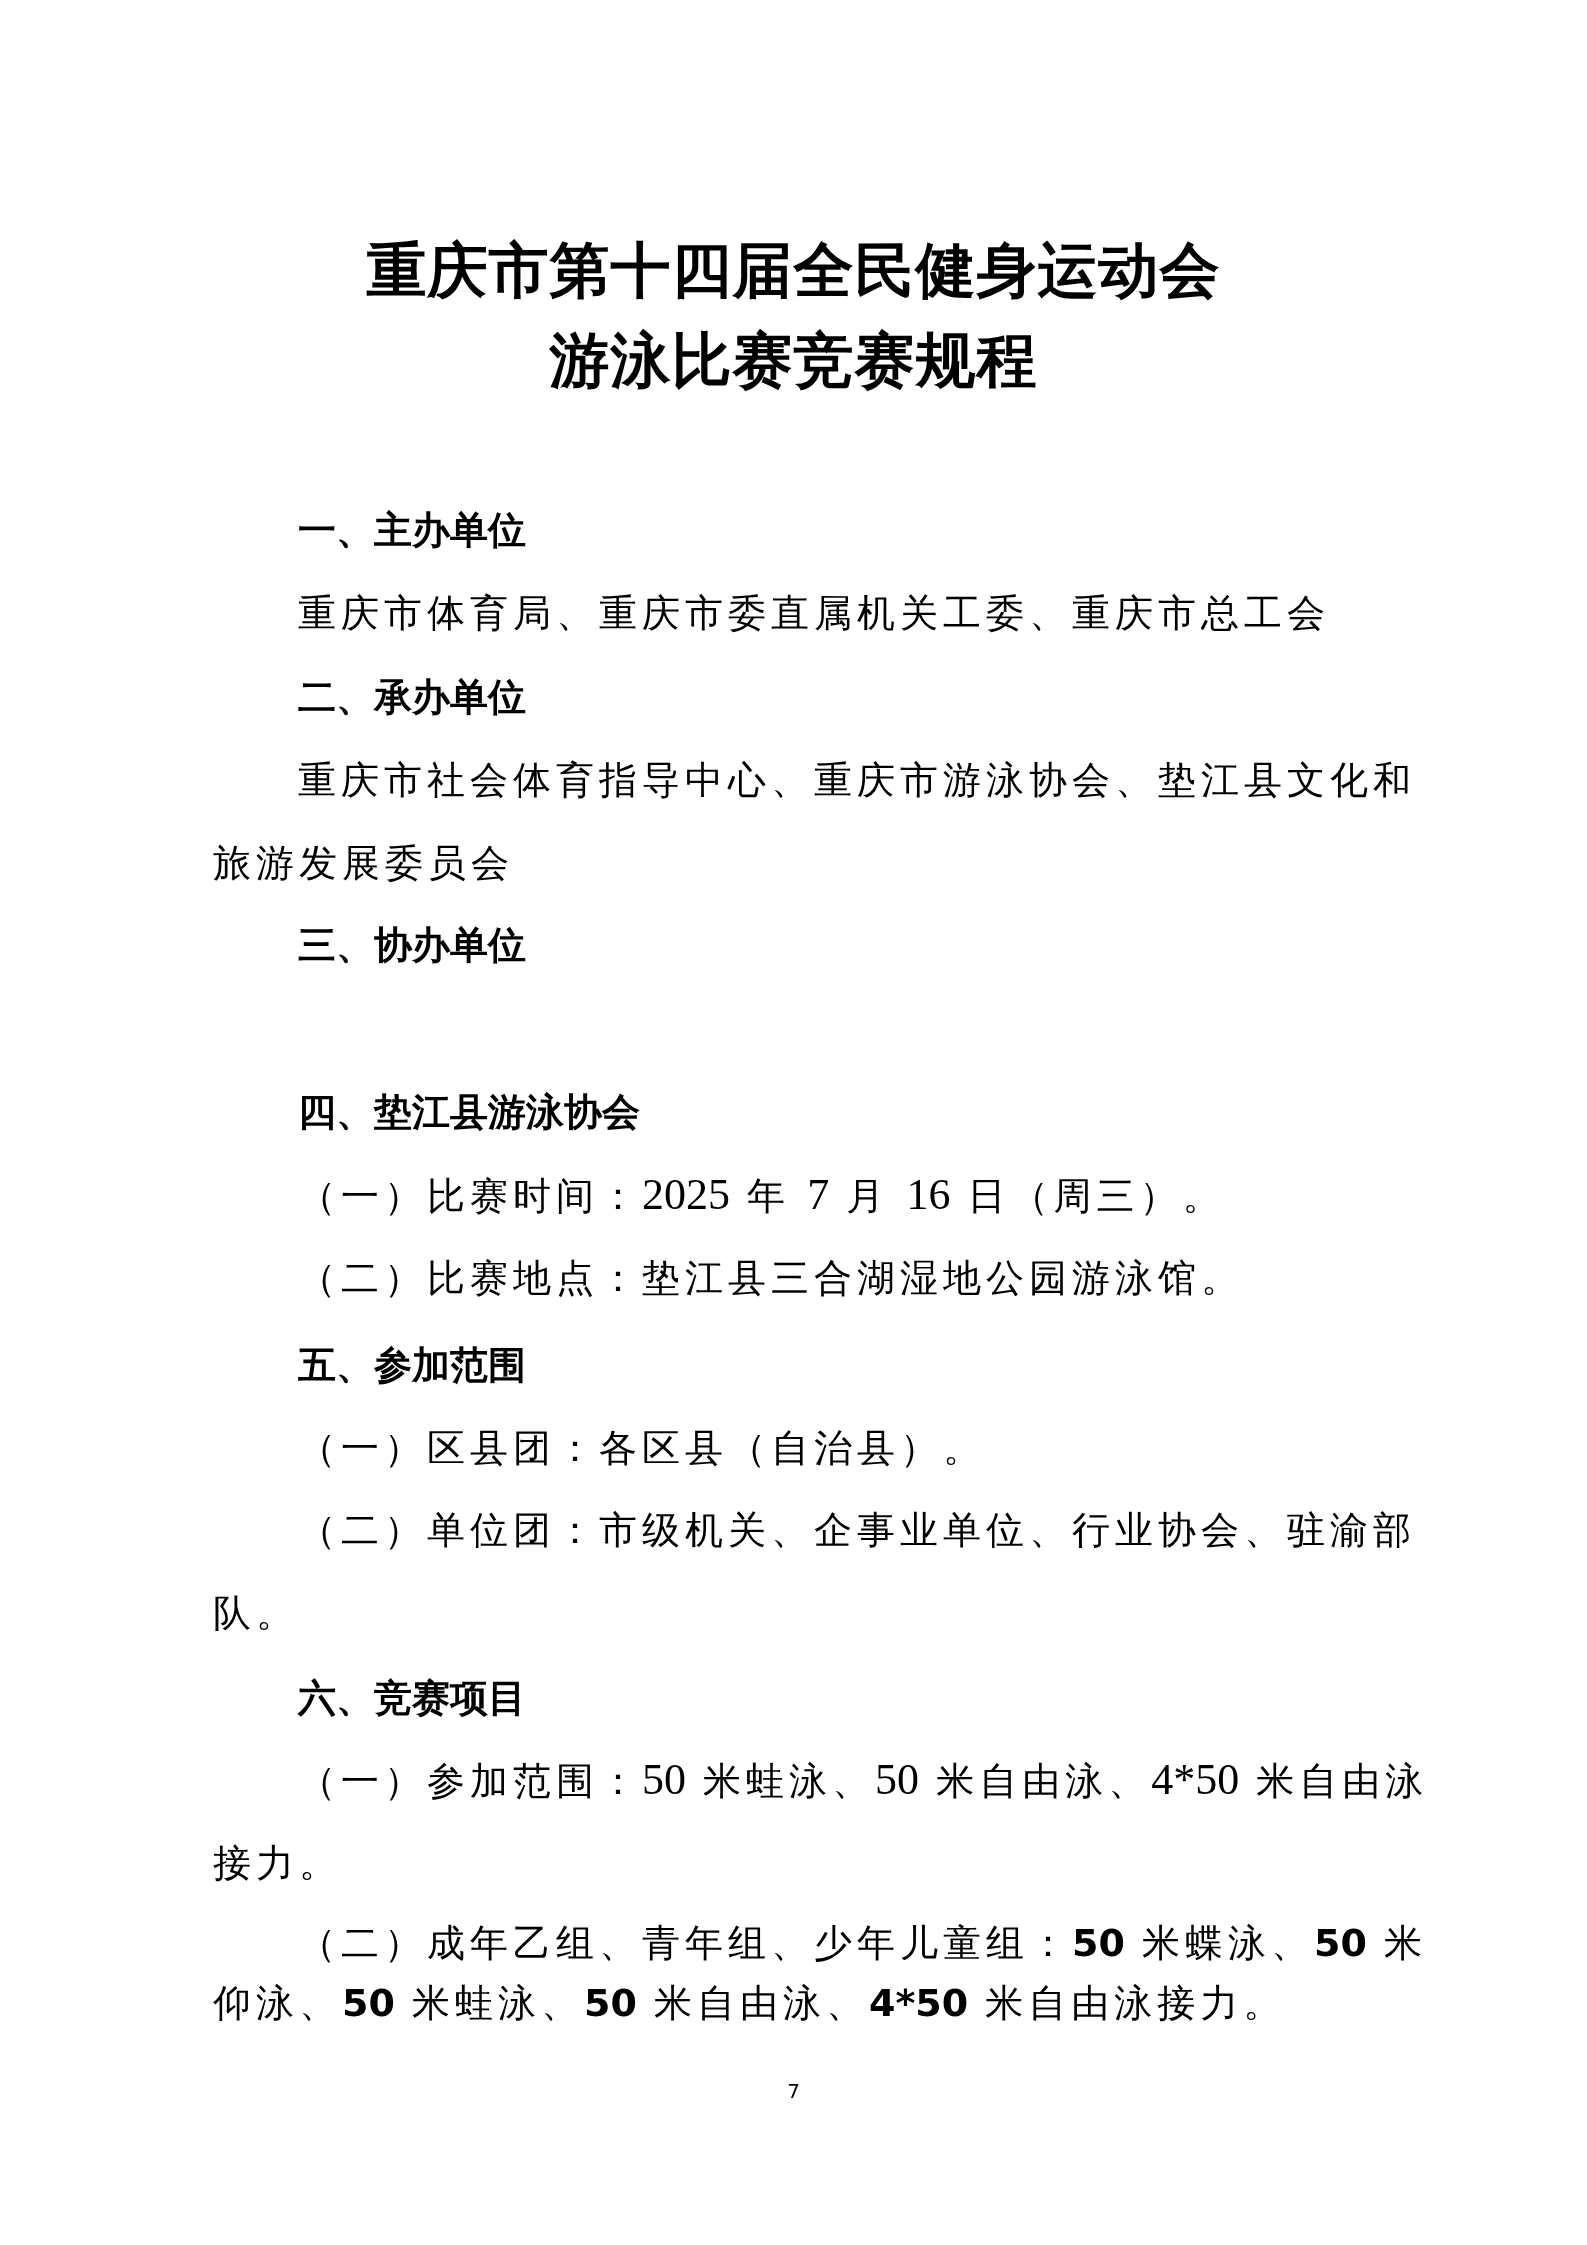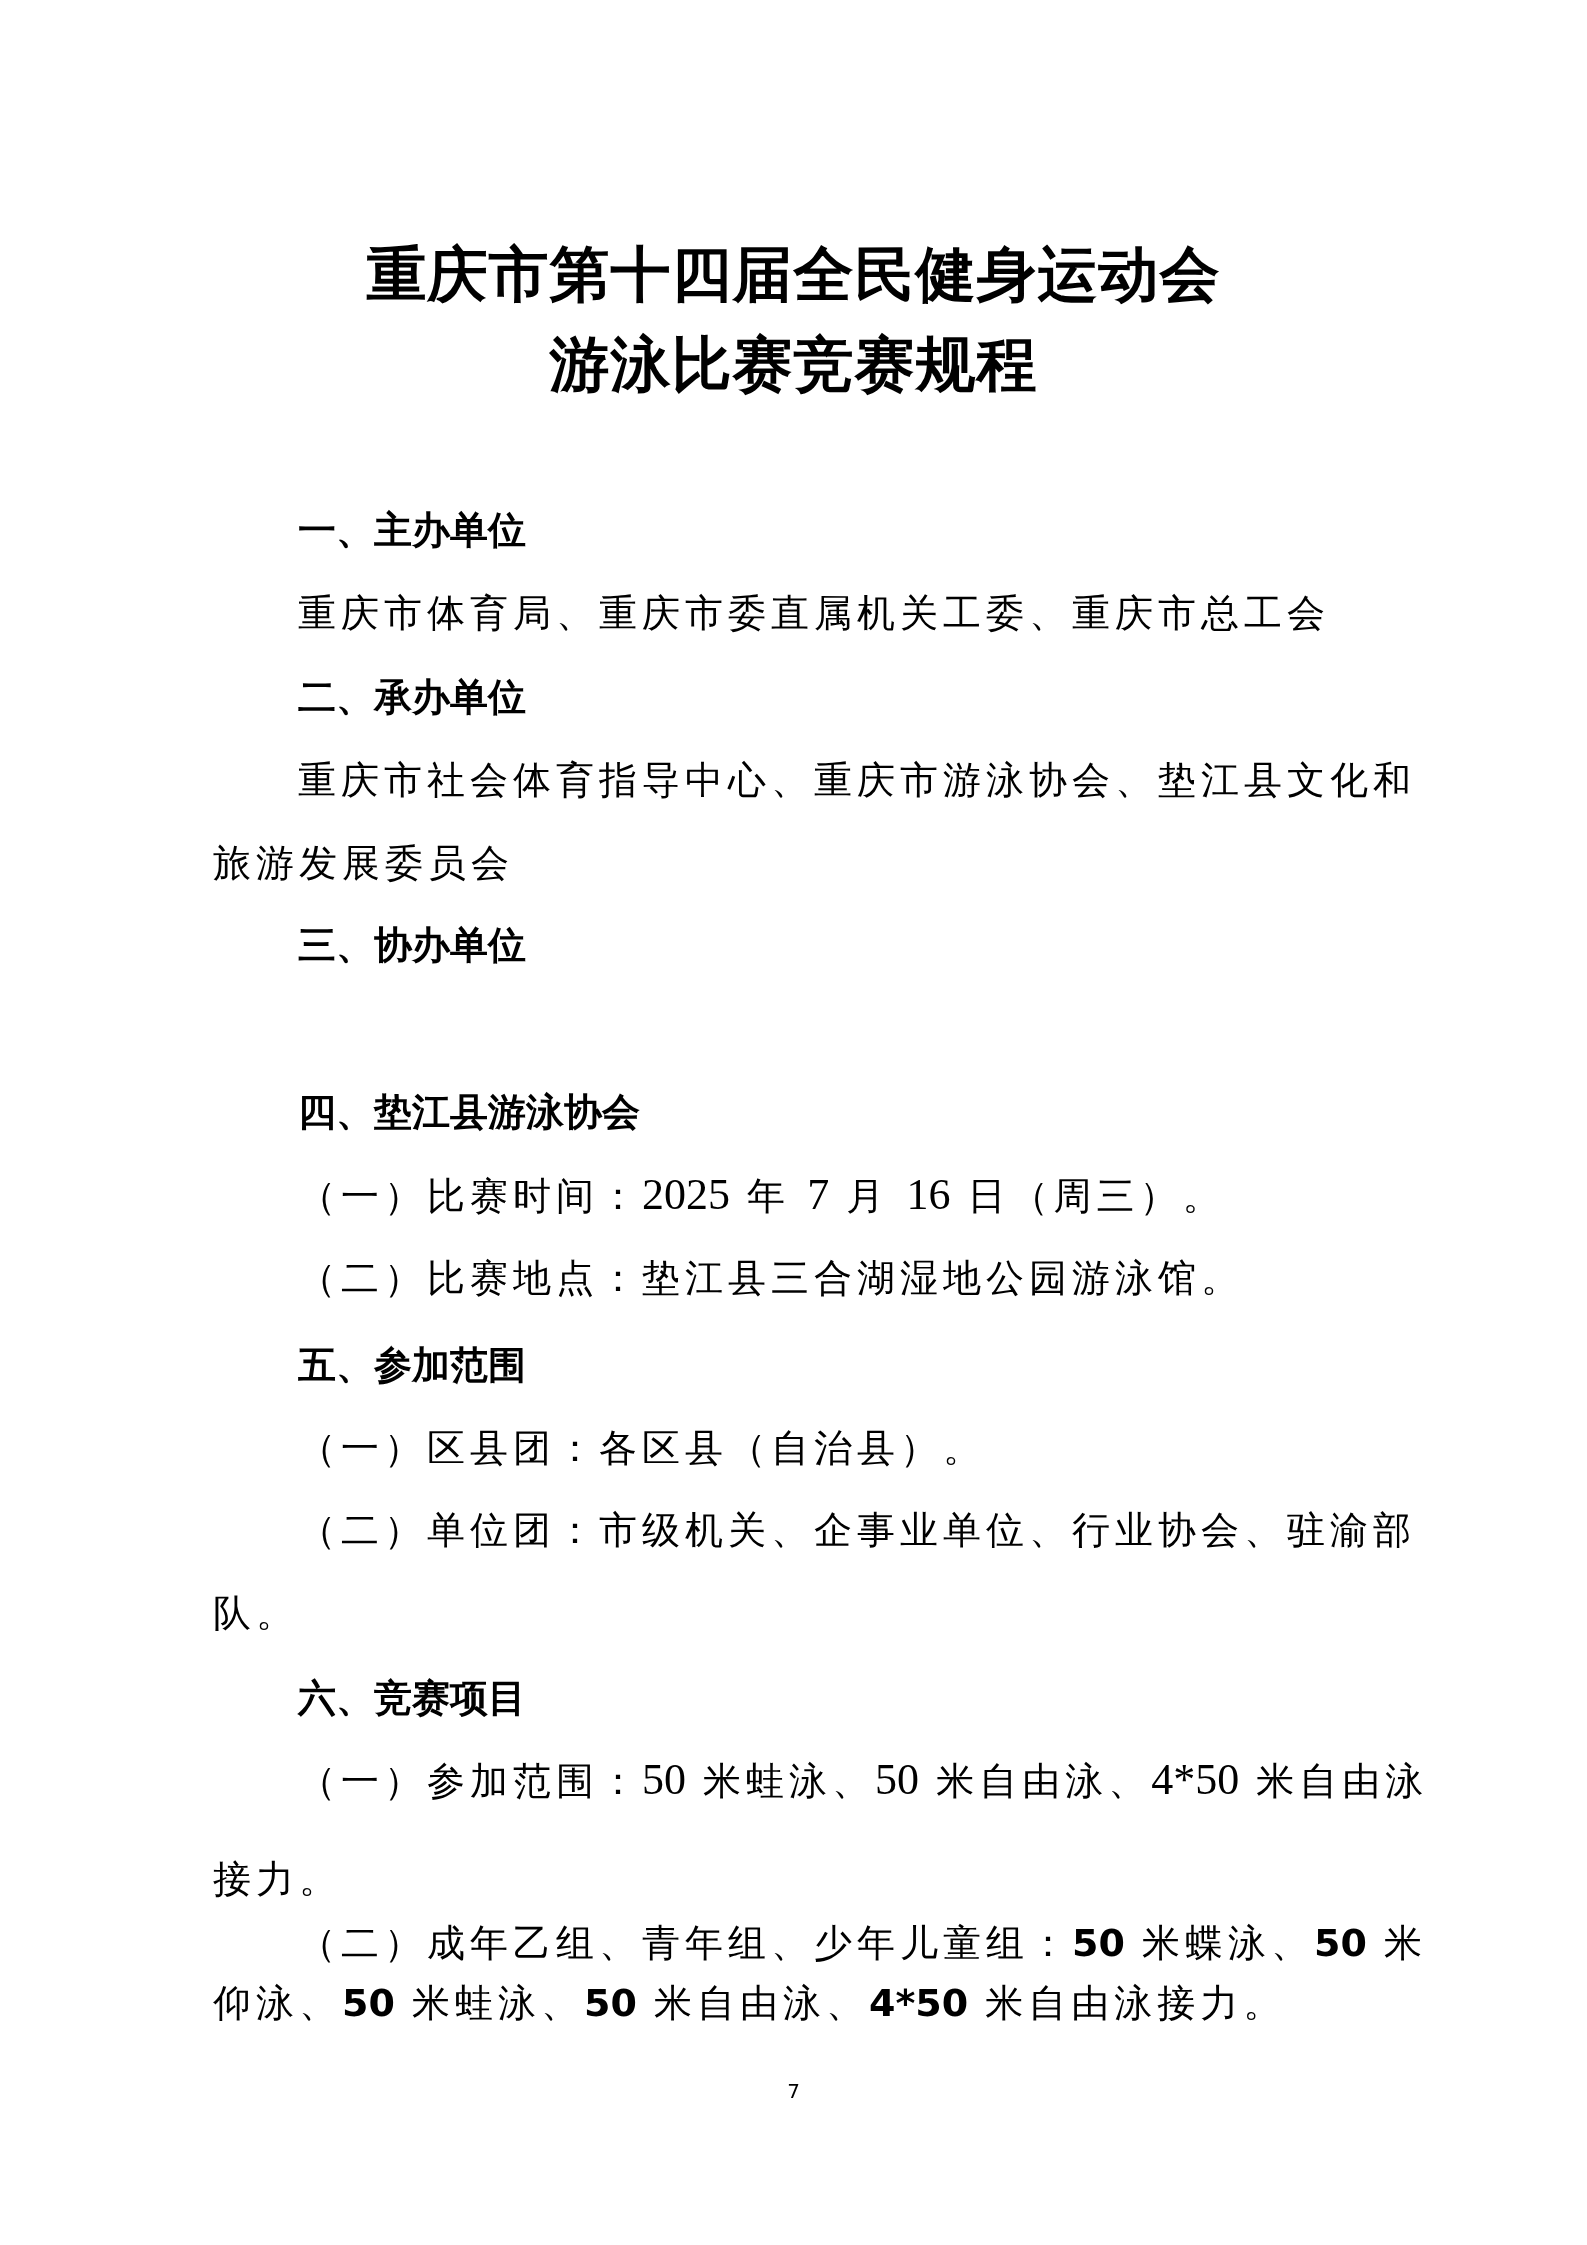--- a/index.html
+++ b/index.html
@@ -1,20 +1,20 @@
 <!DOCTYPE html>
 <html><head>
   <meta charset="utf-8">
   <style>
     html, body { margin: 0; padding: 0; background: #ffffff; }
     body { width: 1587px; height: 2245px; position: relative; overflow: hidden; color: #000; }
     .page { position: absolute; left: 0; top: 0; width: 1587px; height: 2245px; background: #fff; }
     .title {
       position: absolute; left: 0; width: 1587px; text-align: center;
-      font-family: Liberation Serif, serif;
+      font-family: Liberation Mono, monospace;
       font-weight: bold; font-size: 60px; line-height: 70px; letter-spacing: 1px;
     }
     .line {
       position: absolute; white-space: nowrap;
       font-family: "DejaVu Sans", "Liberation Sans", sans-serif;
       font-size: 38px; line-height: 50px;
     }
     .heading { font-weight: bold; font-size: 38px; left: 298px; }
     .body-text { letter-spacing: 5px; }
     .indent { left: 298px; }
@@ -51,21 +51,21 @@
 
   <div class="line heading" style="top:1340px;text-align:right;">五、参加范围</div>
   <div class="line body-text" style="top:1423px; left:298px;">（一）区县团：各区县（自治县）。</div>
   <div class="line body-text" style="top:1505px; left:298px;">（二）单位团：市级机关、企事业单位、行业协会、驻渝部</div>
   <div class="line body-text flush" style="top:1588px;">队。</div>
 
   <div class="line heading" style="top:1673px;">六、竞赛项目</div>
   <div class="line body-text" style="top:1755px; left:298px;">
     <span>（一）参加范围：</span><span class="num">50</span>&nbsp;<span>米蛙泳、</span><span class="num">50</span>&nbsp;<span>米自由泳、</span><span class="num">4*50</span>&nbsp;<span>米自由泳</span>
   </div>
-  <div class="line body-text flush" style="top:1838px;margin-top:16px;">接力。</div>
+  <div class="line body-text flush" style="top:1838px;">接力。</div>
 
   <div class="line body-text" style="top:1918px; left:298px;">
     <span>（二）成年乙组、青年组、少年儿童组：</span><span class="numsans">50</span>&nbsp;<span>米蝶泳、</span><span class="numsans">50</span>&nbsp;<span>米</span>
   </div>
   <div class="line body-text flush" style="top:1978px;">
     <span>仰泳、</span><span class="numsans">50</span>&nbsp;<span>米蛙泳、</span><span class="numsans">50</span>&nbsp;<span>米自由泳、</span><span class="numsans">4*50</span>&nbsp;<span>米自由泳接力。</span>
   </div>
 
   <div class="page-number">7</div>
 </div>

